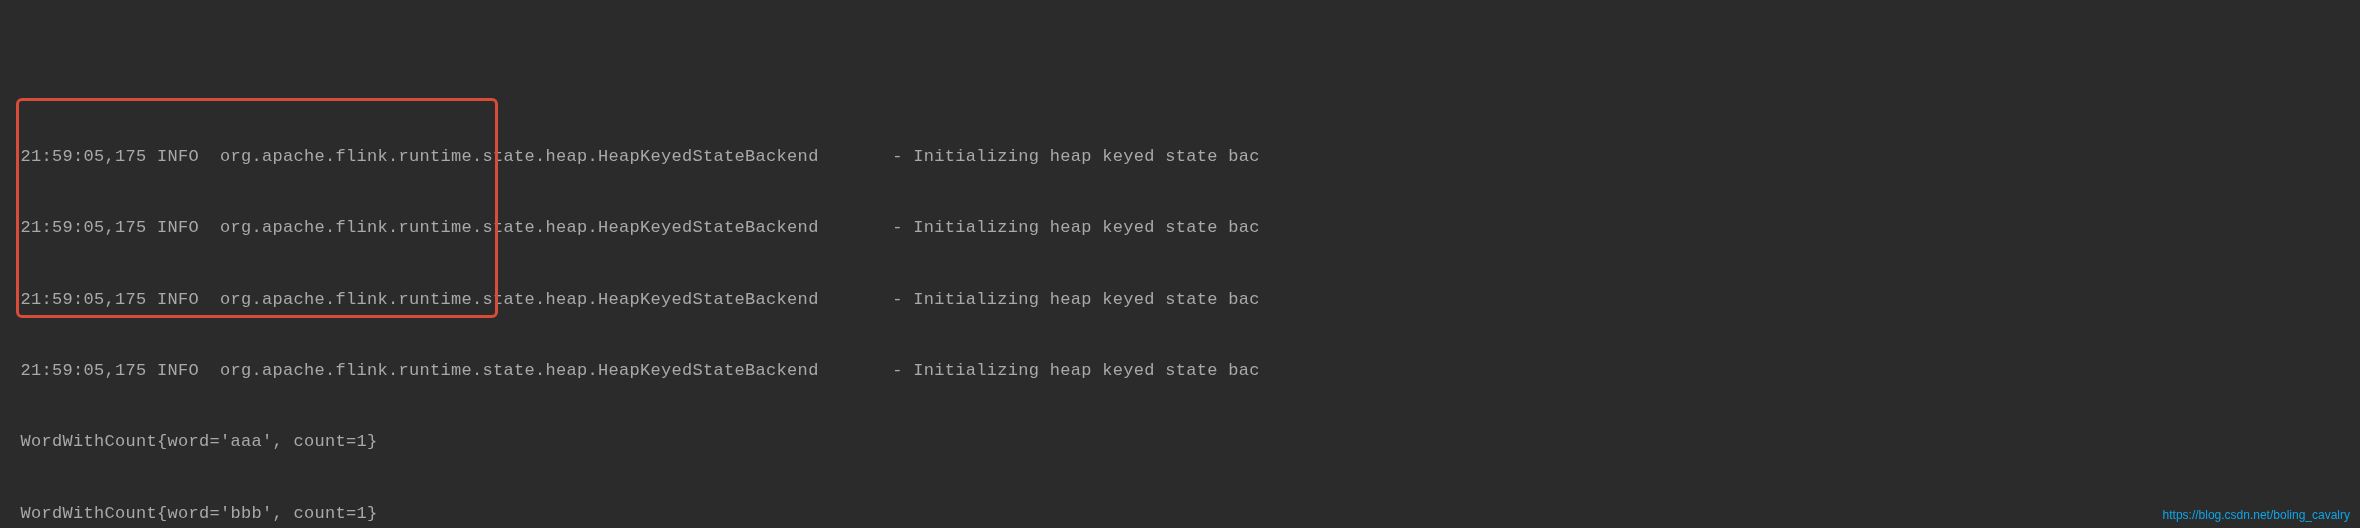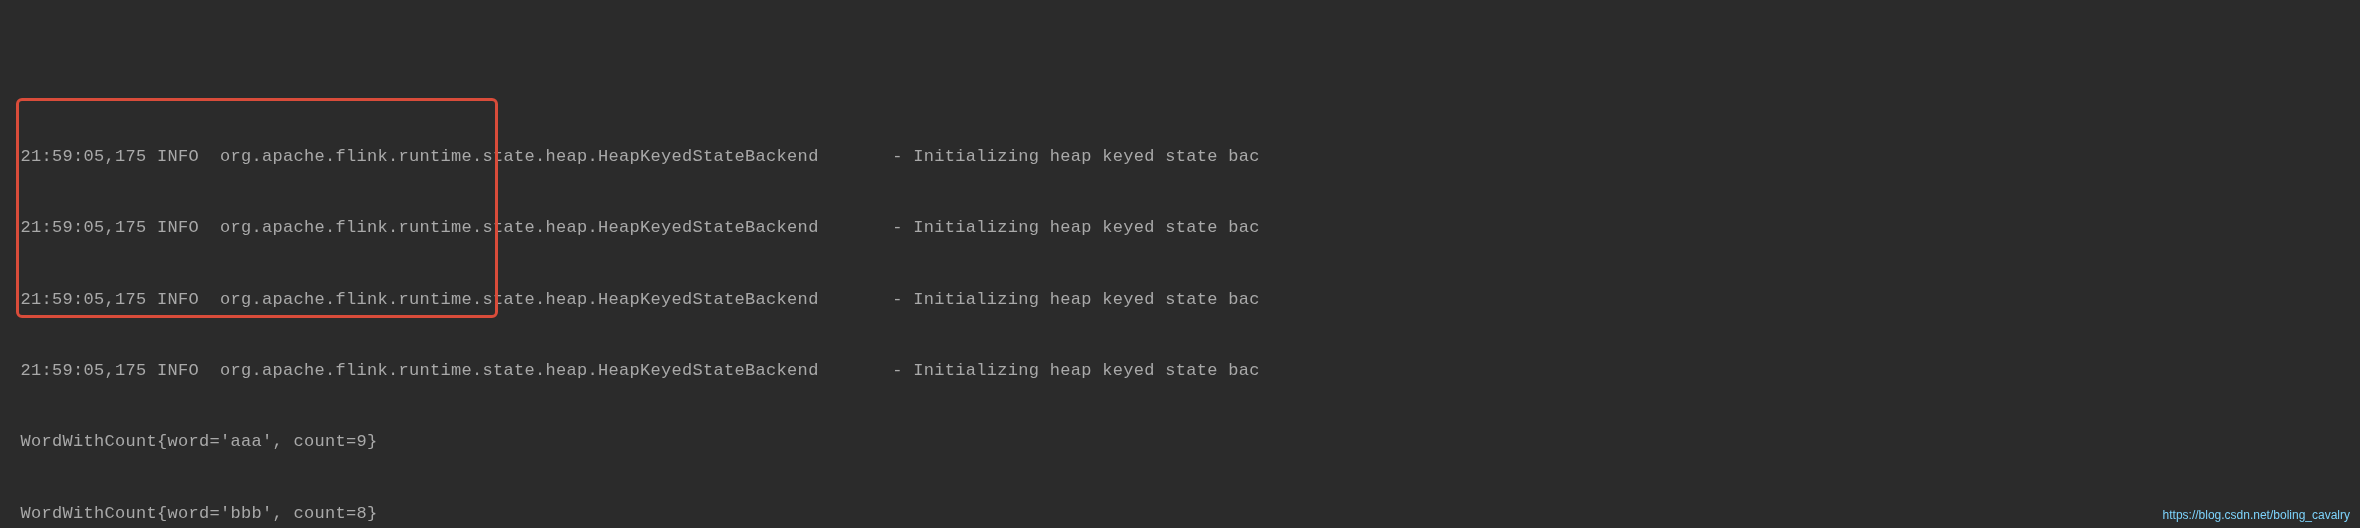--- a/index.html
+++ b/index.html
@@ -36,37 +36,37 @@
       top: 98px;
       width: 482px;
       height: 220px;
       pointer-events: none;
     }
     .watermark {
       position: absolute;
       bottom: 4px;
       right: 10px;
       font-size: 12px;
-      color: #7dd3fc;
+      color: #0ea5e9;
       font-family: Arial, sans-serif;
       letter-spacing: 0;
     }
   </style>
 </head>
 <body>
 
 
 
 <div class="log-container">
   <div class="log-line"> 21:59:05,175 INFO  org.apache.flink.runtime.state.heap.HeapKeyedStateBackend       - Initializing heap keyed state bac</div>
   <div class="log-line"> 21:59:05,175 INFO  org.apache.flink.runtime.state.heap.HeapKeyedStateBackend       - Initializing heap keyed state bac</div>
   <div class="log-line"> 21:59:05,175 INFO  org.apache.flink.runtime.state.heap.HeapKeyedStateBackend       - Initializing heap keyed state bac</div>
   <div class="log-line"> 21:59:05,175 INFO  org.apache.flink.runtime.state.heap.HeapKeyedStateBackend       - Initializing heap keyed state bac</div>
-  <div class="log-line"> WordWithCount{word='aaa', count=9}</div>
-  <div class="log-line"> WordWithCount{word='bbb', count=8}</div>
+  <div class="log-line"> WordWithCount{word='aaa', count=1}</div>
+  <div class="log-line"> WordWithCount{word='bbb', count=1}</div>
   
   
   
   
   
   
   
   
 </div>
 

